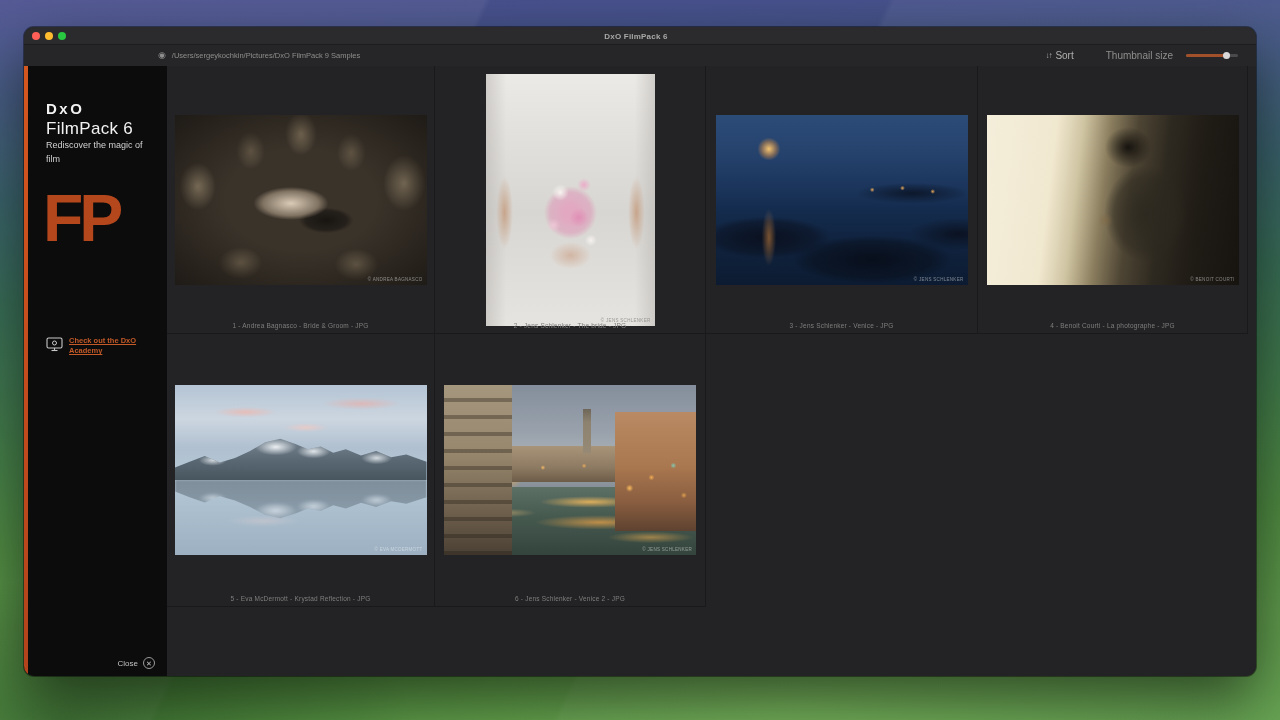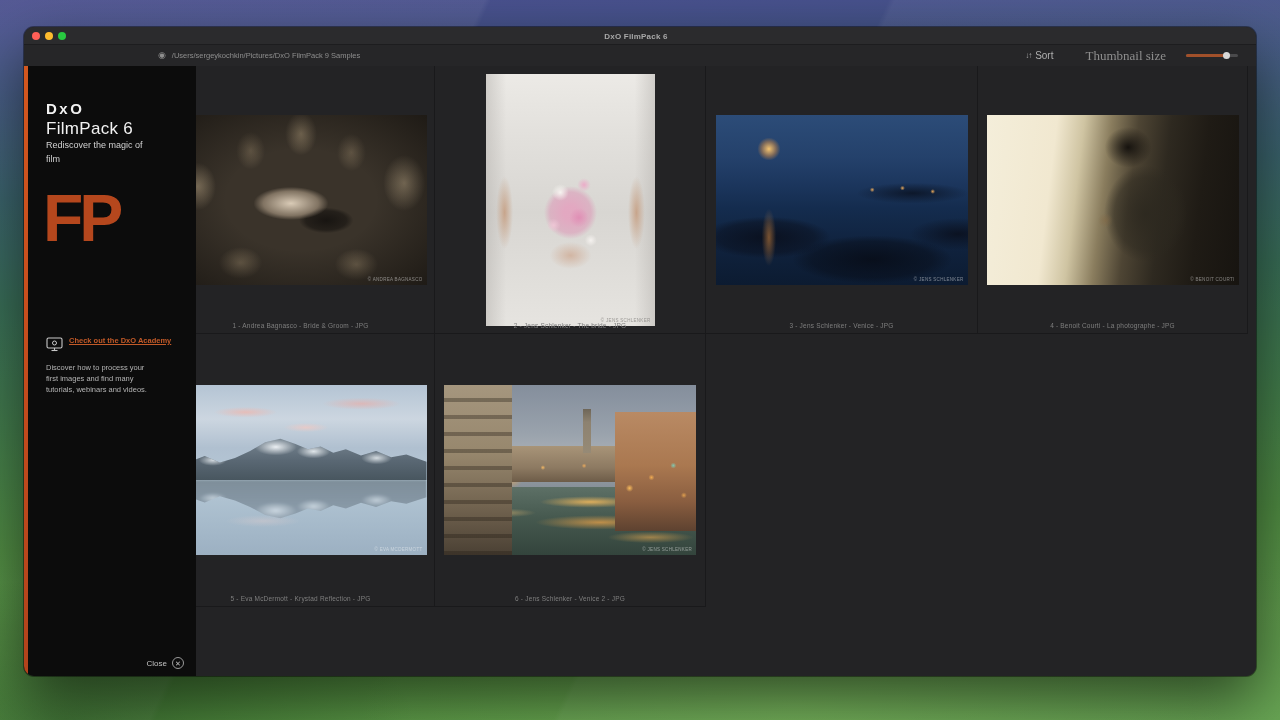--- a/index.html
+++ b/index.html
@@ -39,21 +39,21 @@
     position: absolute; left: 0; top: 18px; right: 0; height: 21px;
     background: #262628; display: flex; align-items: center;
   }
   .tb-left { display: flex; align-items: center; gap: 6px; margin-left: 134px; }
   .source-icon { font-size: 9px; color: #8e8e8e; line-height: 1; }
   .source-path { font-size: 7.5px; color: #8e8e8e; }
   .tb-right { margin-left: auto; display: flex; align-items: center; margin-right: 18px; }
   .sort-btn { display: flex; align-items: center; gap: 4px; margin-right: 32px; cursor: default; }
   .sort-icon { font-size: 8px; color: #a8a8a8; letter-spacing: -1px; }
   .sort-label { font-size: 10px; color: #b0b0b0; }
-  .thumb-label { font-size: 13px; color: #8e8e8e; margin-right: 20px; font-family: Liberation Serif, serif; }
+  .thumb-label { font-size: 10px; color: #8e8e8e; margin-right: 13px; }
   .slider-track {
     position: relative; width: 52px; height: 3px; background: #4a4a4c; border-radius: 2px;
   }
   .slider-fill {
     position: absolute; left: 0; top: 0; bottom: 0; width: 70%;
     background: #a1502a; border-radius: 2px;
   }
   .slider-thumb {
     position: absolute; top: -2px; width: 7px; height: 7px; margin-left: -4px;
     background: #d8d8d8; border-radius: 50%;
@@ -61,21 +61,21 @@
 
   .content { position: absolute; left: 0; top: 39px; right: 0; bottom: 0; }
 
   
   .accent-stripe {
     position: absolute; left: 0; top: 0; bottom: 0; width: 4px;
     background: linear-gradient(180deg, #d4571f 0%, #c14a1d 60%, #b2431c 100%);
     z-index: 3;
   }
   .sidebar {
-    position: absolute; left: 0; top: 0; bottom: 0; width: 172px;
+    position: absolute; left: 0; top: 0; bottom: 0; width: 143px;
     background: #0c0c0c; padding: 34px 8px 0 22px; z-index: 2;
   }
   .dxo-logo { font-size: 15px; font-weight: 800; color: #f2f2f2; letter-spacing: 2.5px; }
   .product-name { font-size: 17px; font-weight: 400; color: #f2f2f2; margin-top: 2px; letter-spacing: .3px; }
   .tagline { font-size: 9px; color: #d2d2d2; margin-top: 0; line-height: 1.55; width: 100px; }
   .monogram {
     font-size: 66px; font-weight: 800; color: #b5471d;
     letter-spacing: -4px; line-height: .95; margin-top: 20px; margin-left: -3px;
   }
   .academy { margin-top: 86px; }
@@ -288,21 +288,20 @@
           <span class="academy-icon">
             <svg width="17" height="15" viewBox="0 0 17 15" fill="none">
               <rect x="1" y="1" width="15" height="10" rx="1.5" stroke="#c9c9c9" stroke-width="1.1"></rect>
               <circle cx="8.5" cy="6" r="2" stroke="#c9c9c9" stroke-width="1"></circle>
               <line x1="8.5" y1="11" x2="8.5" y2="13" stroke="#c9c9c9" stroke-width="1.1"></line>
               <line x1="5.5" y1="13.5" x2="11.5" y2="13.5" stroke="#c9c9c9" stroke-width="1.1"></line>
             </svg>
           </span>
           <span class="academy-link">Check out the DxO Academy</span>
         </div>
-        <div class="academy-desc">Discover how to process your first images and find many tutorials, webinars and videos.</div>
       </div>
 
       <div class="close-row">
         <span class="close-label">Close</span>
         <span class="close-circle">✕</span>
       </div>
     </div>
 
     <div class="main">
 

